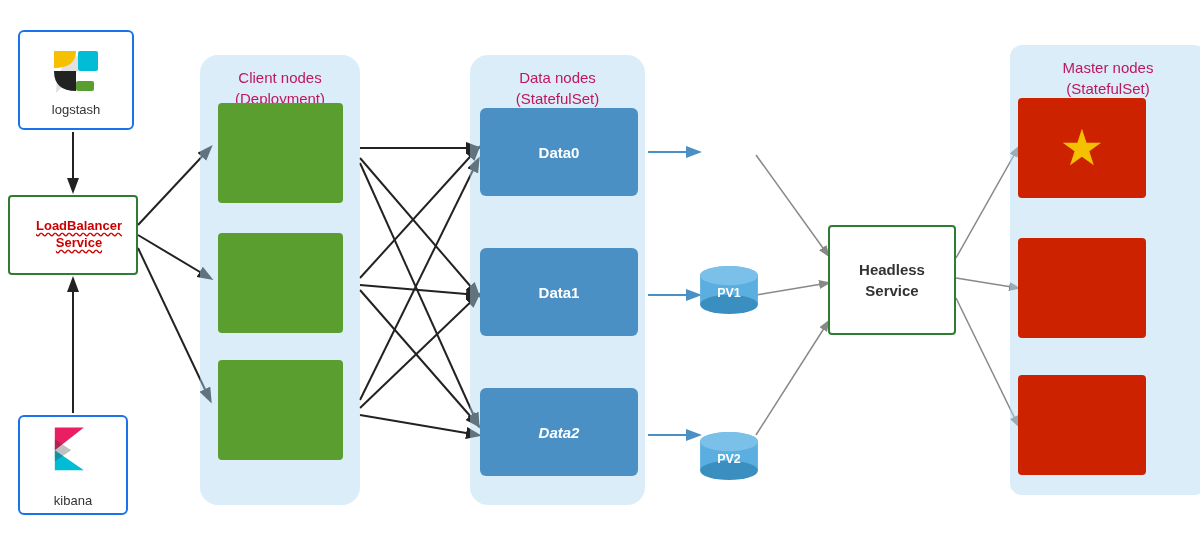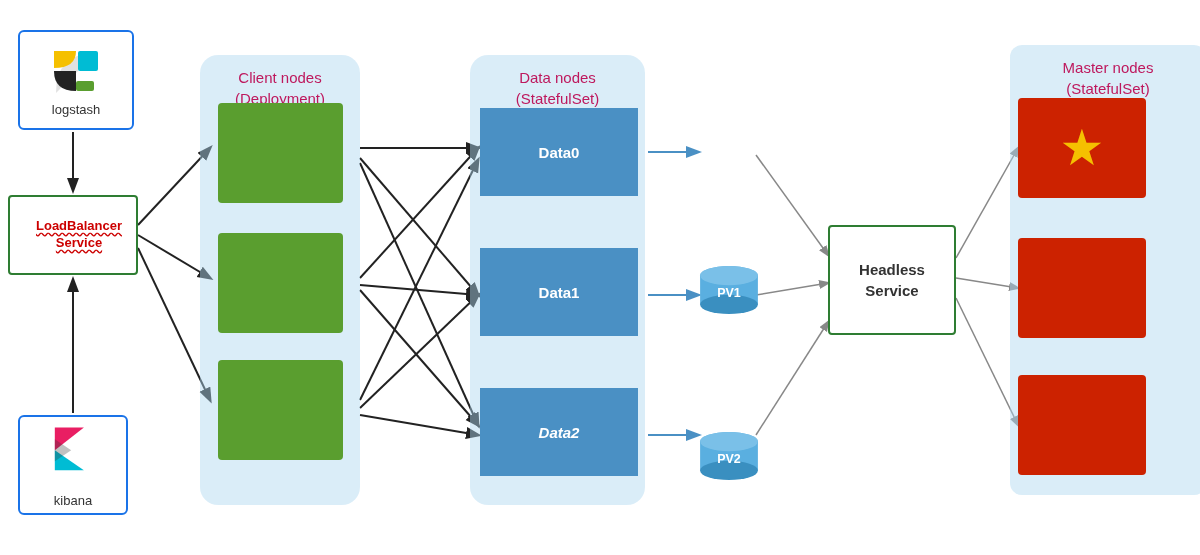--- a/index.html
+++ b/index.html
@@ -122,21 +122,21 @@
     
     .green-square {
       position: absolute;
       background: #5a9e2f;
       border-radius: 4px;
     }
     
     .data-node {
       position: absolute;
       background: #4a90c4;
-      border-radius: 0;
+      border-radius: 6px;
       display: flex;
       align-items: center;
       justify-content: center;
       color: #fff;
       font-size: 15px;
       font-weight: bold;
     }
     
     .pv-cylinder {
       position: absolute;

